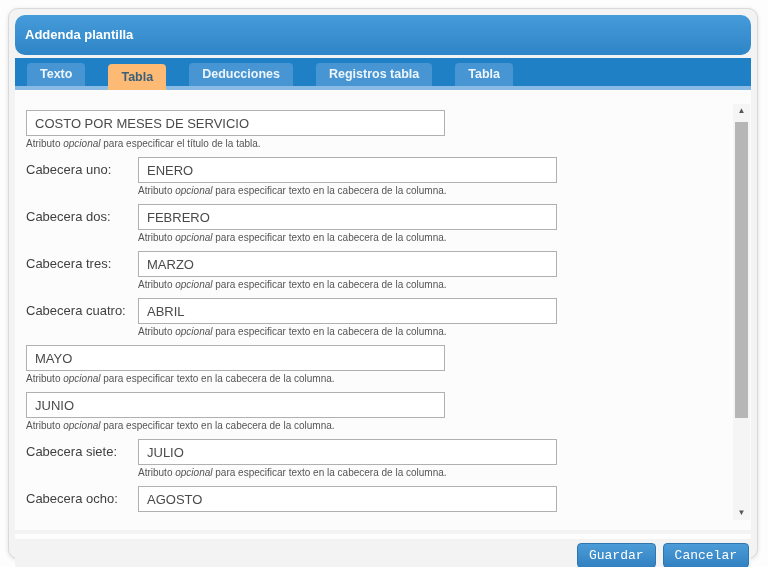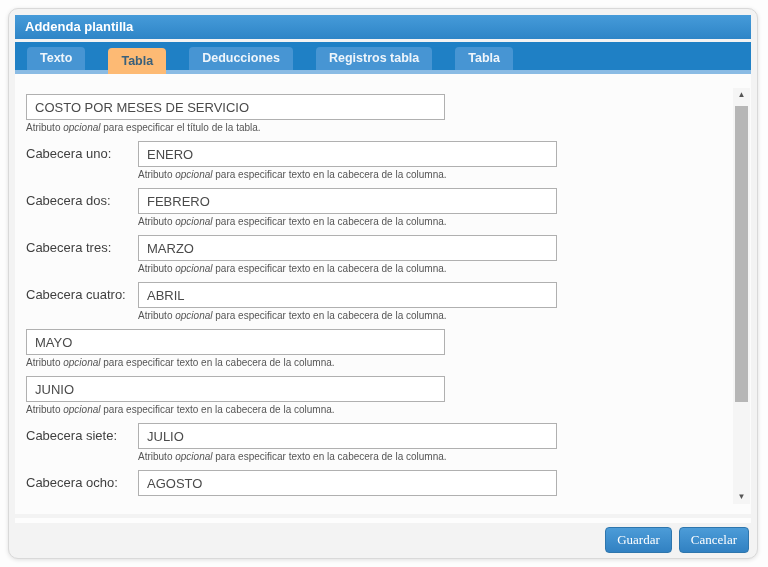--- a/index.html
+++ b/index.html
@@ -14,23 +14,23 @@
     box-sizing:border-box;
     background:#f3f3f3;
     border:1px solid #d9d9d9;
     border-radius:10px;
     box-shadow:0 1px 4px rgba(0,0,0,0.12);
     padding:6px;
   }
   .titlebar{
     height:24px;line-height:24px;
     background:linear-gradient(#469bd9,#2e85c7);
-    border-radius:0;
+    border-radius:10px;
     color:#ffffff;font-weight:bold;font-size:13px;
-    padding:0 10px;
+    padding:8px 10px;
   }
   .tabbar{
     margin-top:3px;
     height:28px;
     background:#1f80c5;
     border-bottom:4px solid #8abbe4;
     display:flex;align-items:flex-end;
     padding-left:12px;gap:23px;
   }
   .tab{
@@ -103,21 +103,21 @@
     box-sizing:content-box;
     display:flex;justify-content:flex-end;align-items:center;
     gap:7px;padding-right:2px;
     border-radius:0 0 8px 8px;
   }
   .btn{
     background:linear-gradient(#4c9cd8,#3181c2);
     border:1px solid #2e76ad;
     border-radius:4px;
     color:#ffffff;
-    font-family:Liberation Serif, serif;
+    font-family:Liberation Mono, monospace;
     font-size:13px;
     padding:4px 11px;
     cursor:pointer;
   }
 </style>
 </head>
 <body>
 
 <div class="dialog">
 

